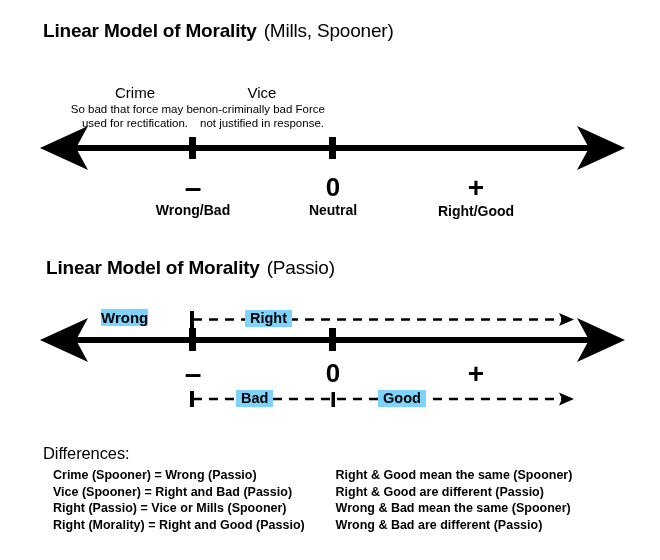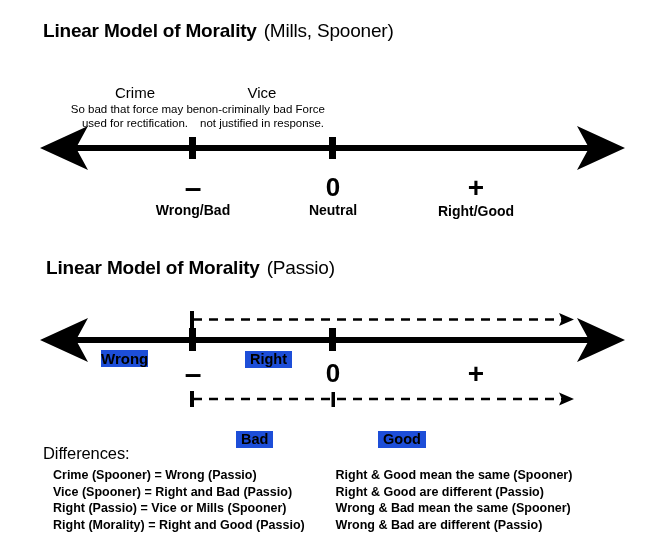--- a/index.html
+++ b/index.html
@@ -107,24 +107,23 @@
   #m2-neg  { left: 133px; top: 362px; width: 120px; }
   #m2-zero { left: 273px; top: 360px; width: 120px; }
   #m2-pos  { left: 416px; top: 361px; width: 120px; }
 
   
   .range-label {
     position: absolute;
     font-size: 14.5px;
     font-weight: 700;
     line-height: 17px;
-    background: #1d4ed8;
+    background: #7dd3fc;
     padding: 0 5px;
     white-space: nowrap;
-    margin-top: 41px;
   }
   #lbl-wrong { left: 101px; top: 309px; font-size: 15px; padding: 0; }
   #lbl-right { left: 245px; top: 310px; text-align: right; }
   #lbl-bad   { left: 236px; top: 390px; }
   #lbl-good  { left: 378px; top: 390px; }
 
   
   #differences {
     position: absolute;
     left: 43px;

